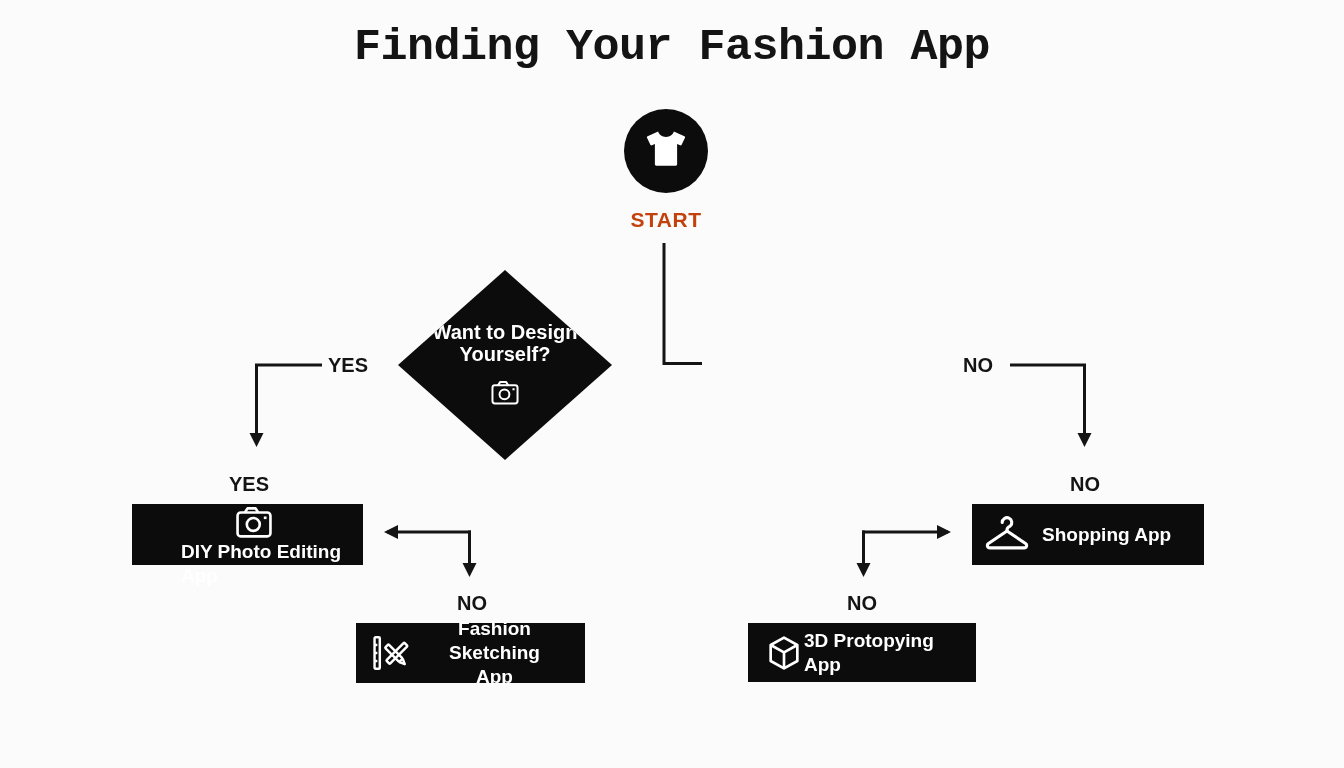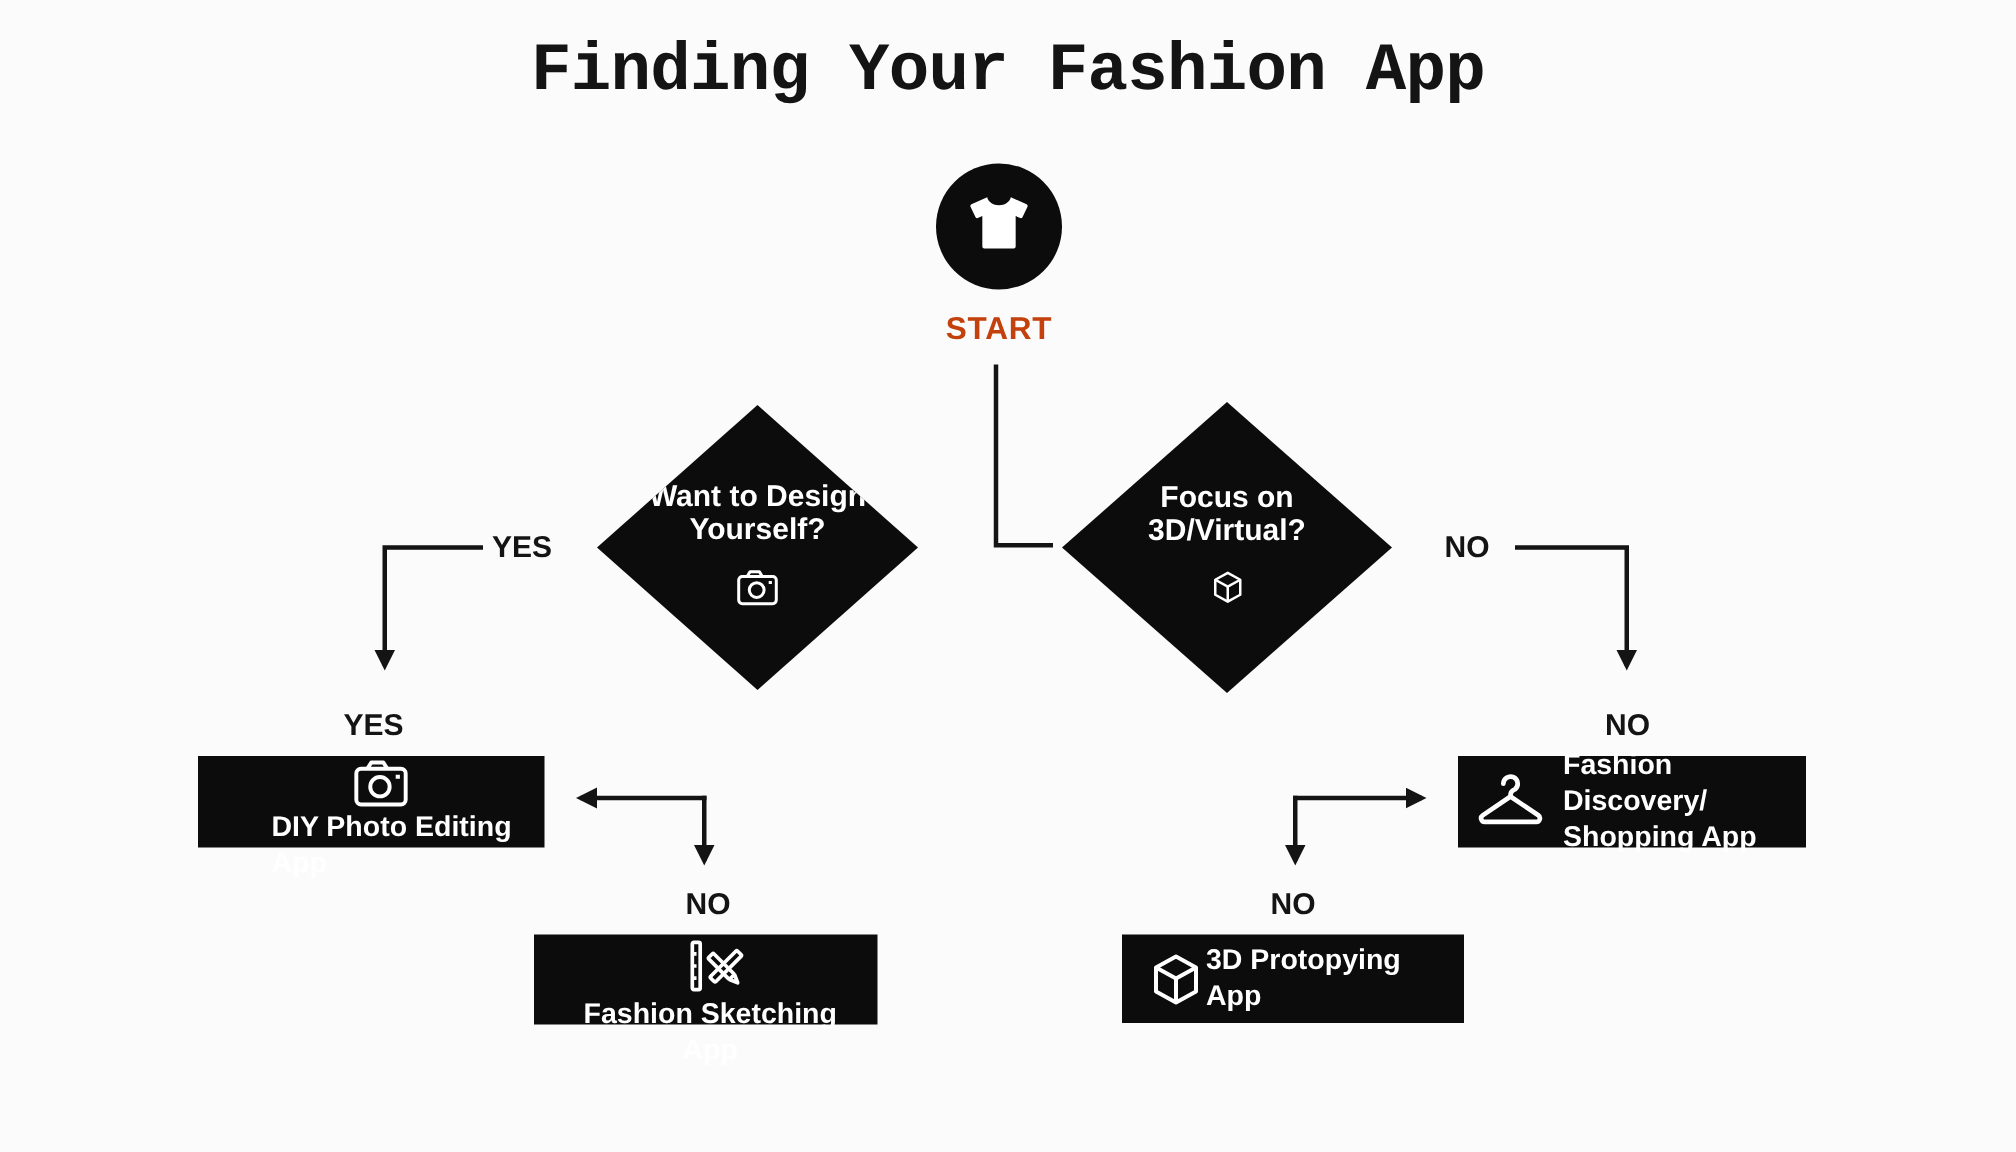--- a/index.html
+++ b/index.html
@@ -96,21 +96,21 @@
     flex: 0 0 auto;
     display: flex; align-items: center; justify-content: center;
   }
   .app-box .b-text {
     font-size: 19px;
     font-weight: 700;
     line-height: 24px;
   }
   .app-box.photo    { left: 132px; top: 504px; width: 231px; height: 61px; padding-left: 13px; flex-direction: column; }
   .app-box.photo    .b-text { margin-left: 14px; }
-  .app-box.sketch   { left: 356px; top: 623px; width: 229px; height: 60px; padding-left: 14px; flex-direction: column; }
+  .app-box.sketch   { left: 356px; top: 623px; width: 229px; height: 60px; padding-left: 14px; }
   .app-box.sketch   .b-text { flex: 1; text-align: center; padding-right: 8px; }
   .app-box.proto    { left: 748px; top: 623px; width: 228px; height: 59px; padding-left: 16px; }
   .app-box.proto    .b-text { flex: 1; text-align: left; }
   .app-box.discover { left: 972px; top: 504px; width: 232px; height: 61px; padding-left: 10px; }
   .app-box.discover .b-text { margin-left: 10px; }
 </style>
 </head>
 <body>
 
 <div class="canvas">
@@ -151,33 +151,20 @@
     <span class="d-icon">
       <svg width="32" height="27" viewBox="0 0 24 20" fill="none" stroke="#ffffff" stroke-width="1.5" stroke-linejoin="round">
         <rect x="2.6" y="4.6" width="18.8" height="13.6" rx="1.8"></rect>
         <path d="M6.8 4.6 8.3 2.2 h4.6 L14.4 4.6"></path>
         <circle cx="11.6" cy="11.4" r="3.7"></circle>
         <line x1="17.6" y1="7.6" x2="19.2" y2="7.6"></line>
       </svg>
     </span>
   </div>
 
-  <div class="diamond virtual">
-    <div class="q">
-      <div>Focus on</div>
-      <div>3D/Virtual?</div>
-    </div>
-    <span class="d-icon">
-      <svg width="25" height="25" viewBox="0 0 24 24" fill="none" stroke="#ffffff" stroke-width="1.6" stroke-linejoin="round">
-        <path d="M12 2.8 20 7.2 V16.8 L12 21.2 4 16.8 V7.2 Z"></path>
-        <path d="M4 7.2 12 11.6 20 7.2"></path>
-        <line x1="12" y1="11.6" x2="12" y2="21.2"></line>
-      </svg>
-    </span>
-  </div>
 
   <div class="branch-label" style="left:313px; top:354px;">YES</div>
   <div class="branch-label" style="left:214px; top:473px;">YES</div>
   <div class="branch-label" style="left:943px; top:354px;">NO</div>
   <div class="branch-label" style="left:1050px; top:473px;">NO</div>
   <div class="branch-label" style="left:437px; top:592px;">NO</div>
   <div class="branch-label" style="left:827px; top:592px;">NO</div>
 
   <div class="app-box photo">
     <span class="b-icon">
@@ -231,18 +218,17 @@
   </div>
 
   <div class="app-box discover">
     <span class="b-icon">
       <svg width="50" height="44" viewBox="0 0 24 21" fill="none" stroke="#ffffff" stroke-width="1.5" stroke-linecap="round" stroke-linejoin="round">
         <path d="M12 8.6 V8 c0-1 .8-1.45 1.5-1.75 a2.3 2.3 0 1 0-3.8-1.75"></path>
         <path d="M12 8.6 20.9 14.6 a1.15 1.15 0 0 1-.64 2.1 H3.74 a1.15 1.15 0 0 1-.64-2.1 Z"></path>
       </svg>
     </span>
     <div class="b-text">
-      <div>Fashion Discovery/</div>
       <div>Shopping App</div>
     </div>
   </div>
 
 </div>
 
 </body></html>

